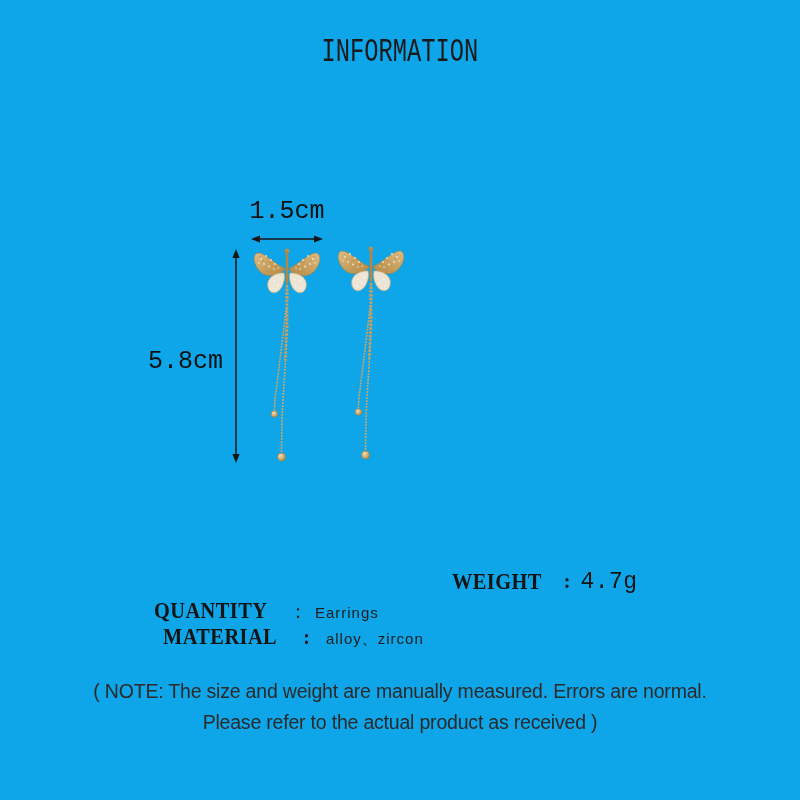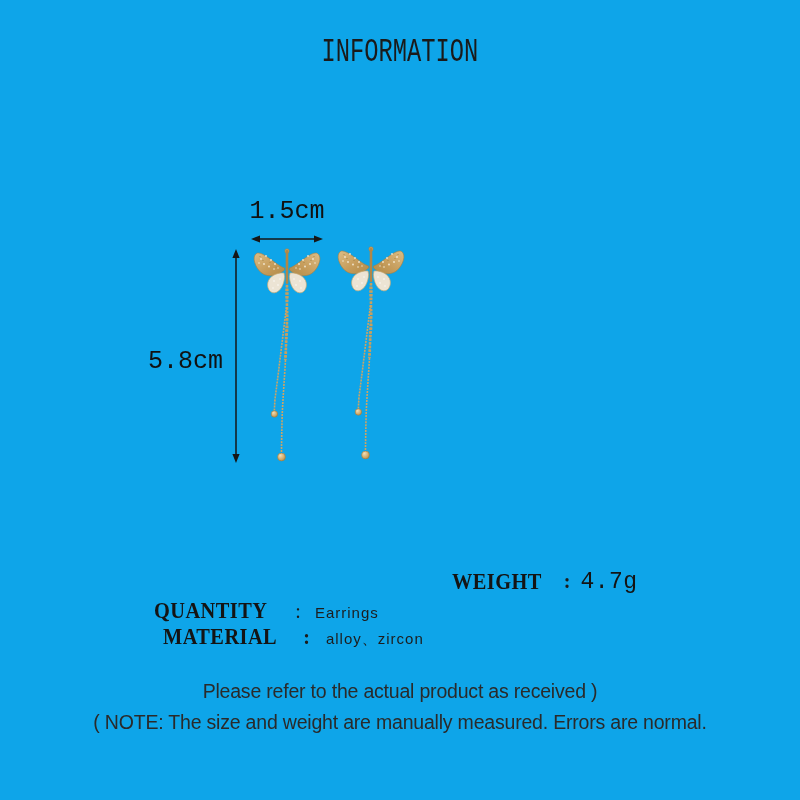--- a/index.html
+++ b/index.html
@@ -186,17 +186,17 @@
     <span class="spec-value-mono">4.7g</span>
   </div>
 
   <div class="spec-row spec-material">
     <span class="spec-label">MATERIAL</span>
     <span class="spec-sep">:</span>
     <span class="spec-value-sans">alloy、zircon</span>
   </div>
 
   <div class="note">
+    <div>( NOTE: The size and weight are manually measured. Errors are normal.</div>
     <div>Please refer to the actual product as received )</div>
-    <div>( NOTE: The size and weight are manually measured. Errors are normal.</div>
   </div>
 
 </div>
 
 </body></html>

